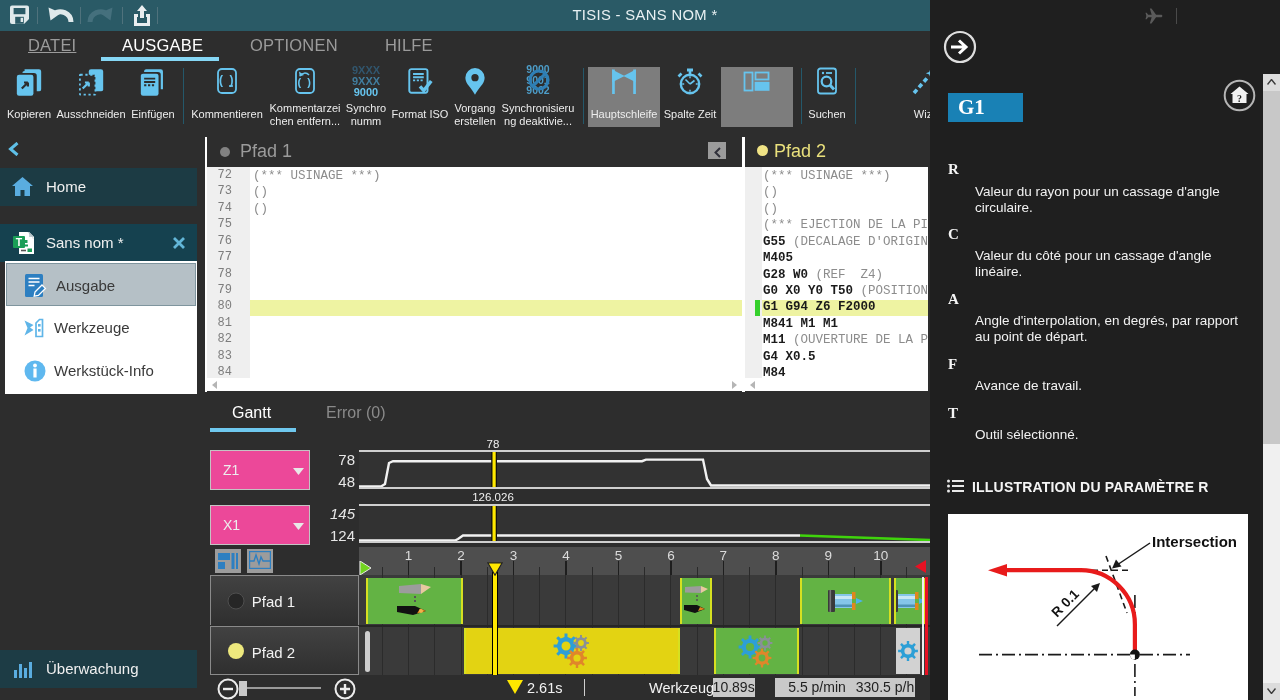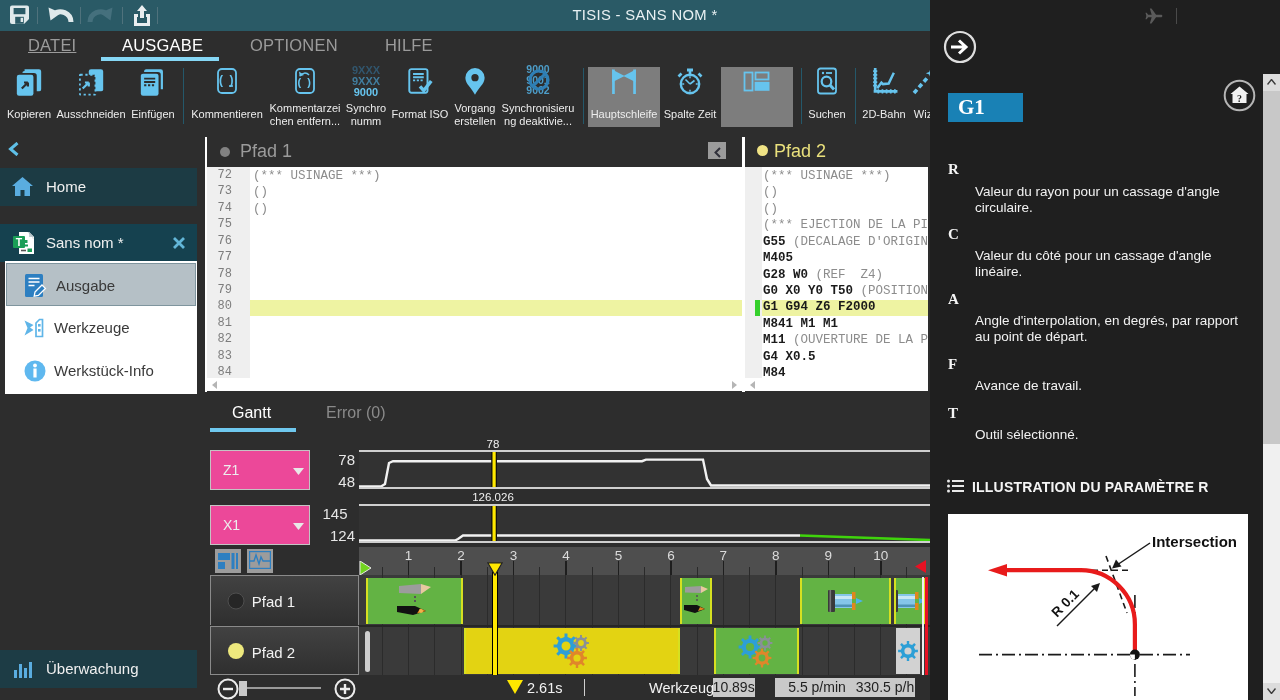--- a/index.html
+++ b/index.html
@@ -193,28 +193,20 @@
       <svg class="ticon" width="28" height="28" viewBox="0 0 28 28">
           <rect x="5" y="1.5" width="18" height="25" rx="2.5" fill="none" stroke="#66c4ee" stroke-width="1.8"></rect>
           <circle cx="10" cy="6" r="1.2" fill="#66c4ee"></circle>
           <path d="M13 6 h6" stroke="#66c4ee" stroke-width="1.8"></path>
           <circle cx="13.5" cy="14.5" r="4.8" fill="none" stroke="#66c4ee" stroke-width="2.2"></circle>
           <path d="M17 18 L21 22.5" stroke="#66c4ee" stroke-width="3"></path>
         </svg>
       <div class="tlabel" style="top:46px;">Suchen</div>
     </div>
     <div class="tsep" style="left:855px;"></div>
-    <div class="tbtn" style="left:856px;width:56px;">
-      <svg class="ticon" width="29" height="29" viewBox="0 0 28 28">
-          <path d="M5.5 1 v22 M4 23.5 h23" stroke="#66c4ee" stroke-width="2.6" fill="none"></path>
-          <path d="M3.5 4 h4 M3.5 7.5 h4 M3.5 11 h4 M3.5 14.5 h4 M3.5 18 h4 M8.5 21.5 v4 M12.5 21.5 v4 M16.5 21.5 v4 M20.5 21.5 v4 M24.5 21.5 v4" stroke="#66c4ee" stroke-width="1.7"></path>
-          <path d="M7.5 20.5 L11.5 15 L13 16.5 L18.5 16 L23.5 5.5" stroke="#66c4ee" stroke-width="2.4" fill="none"></path>
-        </svg>
-      <div class="tlabel" style="top:46px;">2D-Bahn</div>
-    </div>
     <div class="tbtn" style="left:898px;width:50px;">
       <svg class="ticon" width="28" height="28" viewBox="0 0 28 28">
           <path d="M5 26 L19 10" stroke="#66c4ee" stroke-width="3.6" stroke-dasharray="4.5 3"></path>
           <path d="M21.5 1.5 l1.3 3.4 l3.4 1.3 l-3.4 1.3 l-1.3 3.4 l-1.3 -3.4 l-3.4 -1.3 l3.4 -1.3 z" fill="#66c4ee"></path>
           <circle cx="25.5" cy="13" r="1.3" fill="#66c4ee"></circle>
         </svg>
       <div class="tlabel" style="top:46px;">Wiz</div>
     </div>
   </div>
   <div id="sidebar">
@@ -374,21 +366,21 @@
           <rect x="0" y="10" width="7" height="7" fill="#2d7fc1"></rect>
           <rect x="13.5" y="1" width="3" height="16" fill="#2d7fc1"></rect>
           <rect x="18" y="1" width="2" height="16" fill="#2d7fc1"></rect>
         </svg></div>
     <div class="abs" style="left:42px;top:157px;width:26px;height:24px;background:#9c9c9c;"><svg width="22" height="18" viewBox="0 0 22 18" style="margin:2px;">
           <rect x="0.5" y="0.5" width="21" height="17" fill="none" stroke="#2d7fc1" stroke-width="1.4"></rect>
           <path d="M1 10 h4 l2 -6 l3 9 l2 -7 l2 4 h7" stroke="#2d7fc1" stroke-width="1.4" fill="none"></path>
         </svg></div>
     <span class="abs" style="left:110px;top:59px;width:40px;text-align:right;font-size:15px;color:#e6e6e6;">78</span>
     <span class="abs" style="left:110px;top:81px;width:40px;text-align:right;font-size:15px;color:#e6e6e6;">48</span>
-    <span class="abs" style="left:110px;top:113px;width:40px;text-align:center;font-size:15px;color:#e6e6e6;">145</span>
+    <span class="abs" style="left:110px;top:113px;width:40px;text-align:right;font-size:15px;color:#e6e6e6;font-style:italic;">145</span>
     <span class="abs" style="left:110px;top:135px;width:40px;text-align:right;font-size:15px;color:#e6e6e6;">124</span>
     <div class="abs" style="left:238px;top:45.5px;width:100px;text-align:center;font-size:11.5px;color:#f0f0f0;">78</div>
     <div class="abs" style="left:238px;top:99px;width:100px;text-align:center;font-size:11.5px;color:#f0f0f0;">126.026</div>
     <div class="chart" style="top:58px;height:39px;">
 <svg width="571" height="35" viewBox="0 0 571 35" style="display:block;">
 <path d="M0 34.5 L22 34.5 L26 32 L30 11 L34 9.2 L283 9.2 L287 7.6 L344 7.6 L348 27 L352 33.5 L571 33.5" stroke="#f2f2f2" stroke-width="2.4" fill="none"></path>
 <rect x="132.2" y="0" width="5.8" height="35" fill="#111"></rect>
           <rect x="133.5" y="0" width="3.2" height="35" fill="#ffe800"></rect>
 </svg>
       </div>

